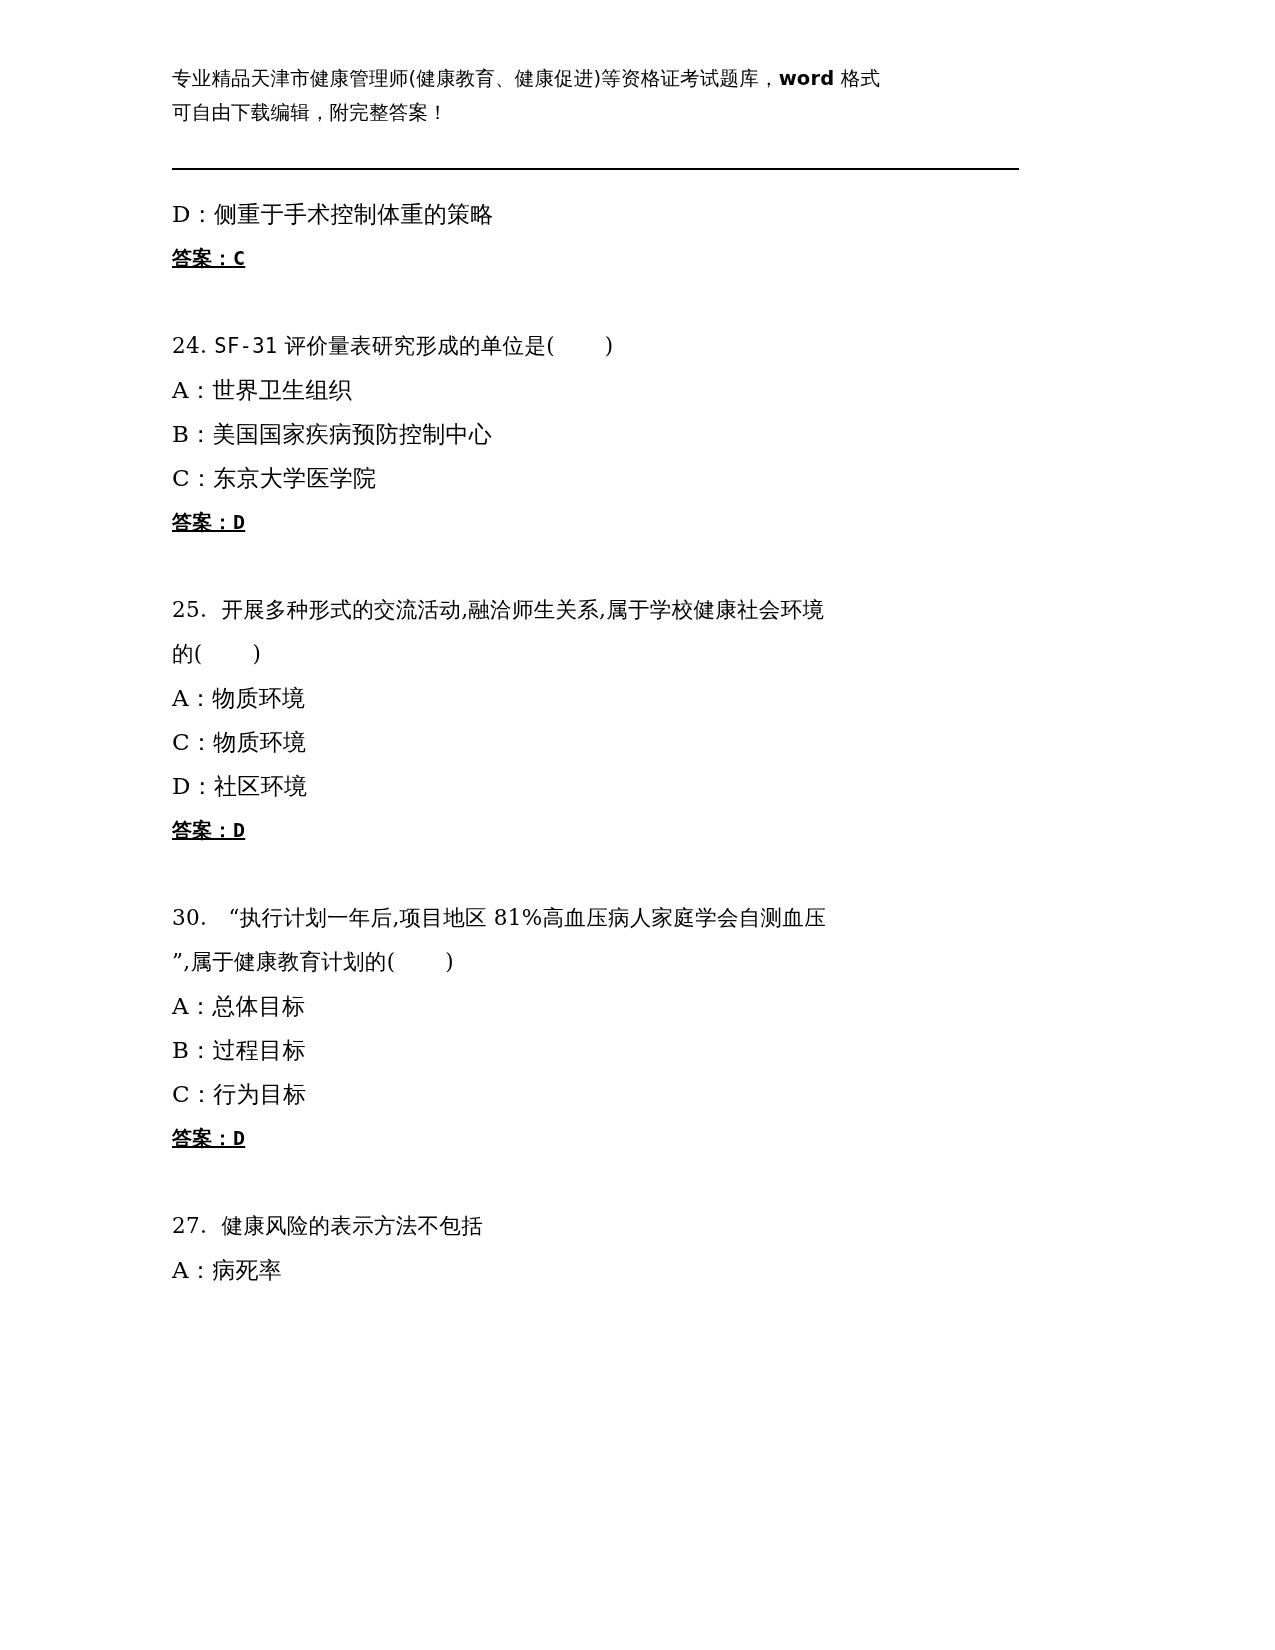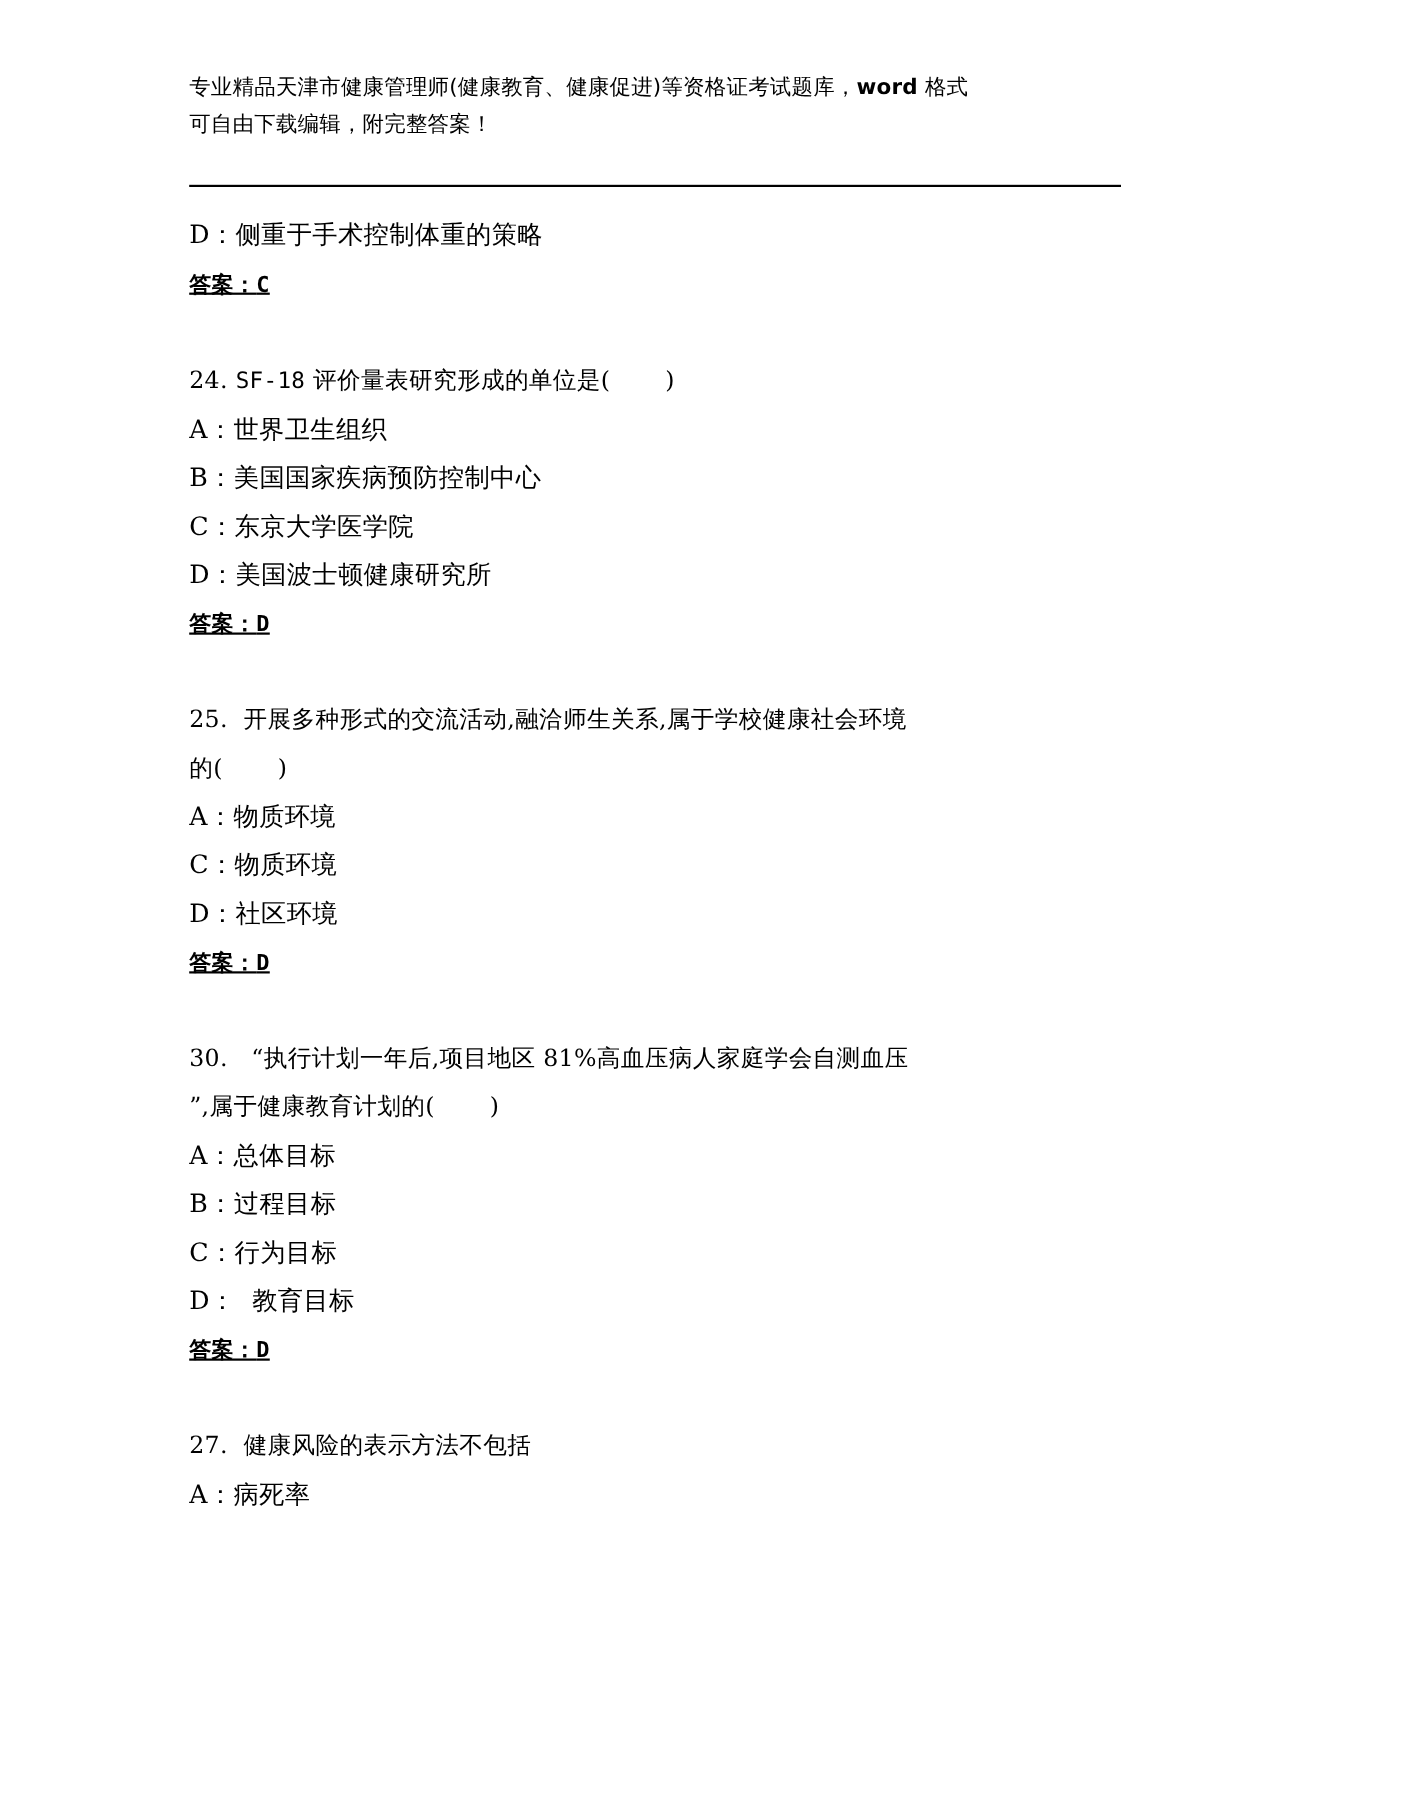--- a/index.html
+++ b/index.html
@@ -86,44 +86,42 @@
 
   <div class="rule"></div>
 
   <div class="body-block">
 
     <div class="line">D：侧重于手术控制体重的策略</div>
     <div class="answer"><span>答案：</span><span class="ans-val">C</span></div>
 
     <div class="gap"></div>
 
-    <div class="q-line"><span>24.</span> <span class="mono-inline">SF-18</span> <span>评价量表研究形成的单位是(       )</span></div>
+    <div class="q-line"><span>24.</span> <span class="mono-inline">SF-31</span> <span>评价量表研究形成的单位是(       )</span></div>
     <div class="line">A：世界卫生组织</div>
     <div class="line">B：美国国家疾病预防控制中心</div>
     <div class="line">C：东京大学医学院</div>
-    <div class="line">D：美国波士顿健康研究所</div>
     <div class="answer"><span>答案：</span><span class="ans-val">D</span></div>
 
     <div class="gap"></div>
 
     <div class="q-line"><span>25.</span>  <span>开展多种形式的交流活动,融洽师生关系,属于学校健康社会环境</span></div>
     <div class="q-line">的(       )</div>
     <div class="line">A：物质环境</div>
     <div class="line">C：物质环境</div>
     <div class="line">D：社区环境</div>
     <div class="answer"><span>答案：</span><span class="ans-val">D</span></div>
 
     <div class="gap"></div>
 
     <div class="q-line"><span>30.</span>   <span>“执行计划一年后,项目地区 81%高血压病人家庭学会自测血压</span></div>
     <div class="q-line">”,属于健康教育计划的(       )</div>
     <div class="line">A：总体目标</div>
     <div class="line">B：过程目标</div>
     <div class="line">C：行为目标</div>
-    <div class="line">D：  教育目标</div>
     <div class="answer"><span>答案：</span><span class="ans-val">D</span></div>
 
     <div class="gap"></div>
 
     <div class="q-line"><span>27.</span>  <span>健康风险的表示方法不包括</span></div>
     <div class="line">A：病死率</div>
 
   </div>
 </div>
 

